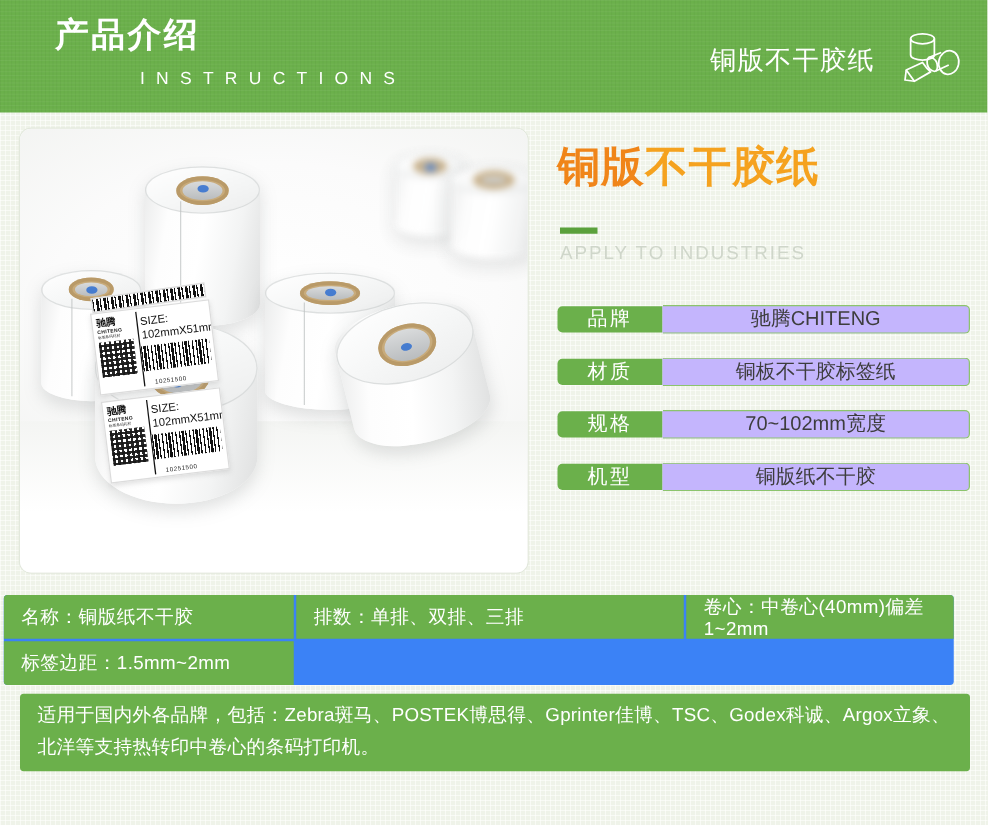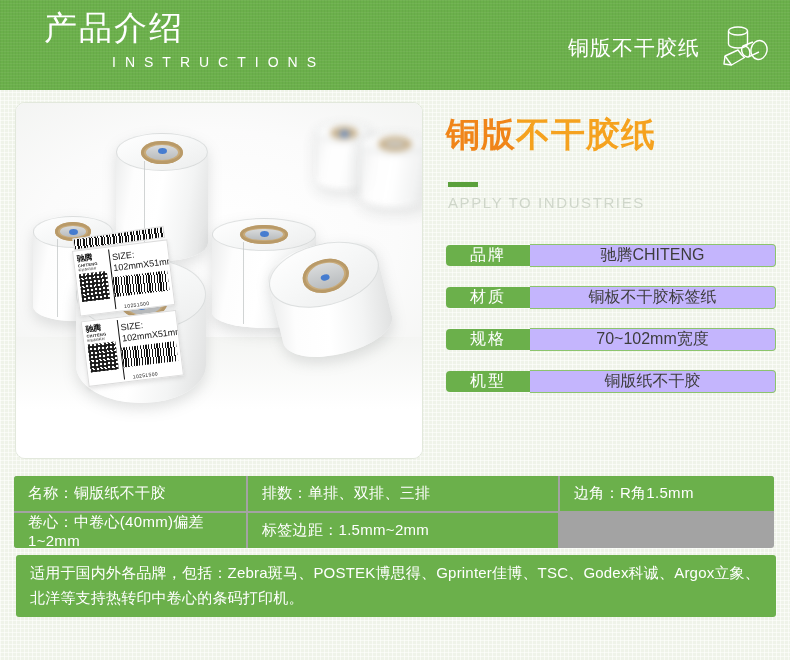--- a/index.html
+++ b/index.html
@@ -35,22 +35,22 @@
       linear-gradient(90deg, rgba(0,0,0,0.035) 1px, transparent 1px);
     background-size: 3px 3px, 3px 3px;
     overflow: hidden;
   }
   .header-left {
     position: absolute;
     left: 44px;
     top: 8px;
   }
   .header-title-cn {
-    font-size: 33px;
-    font-weight: normal;
+    font-size: 27px;
+    font-weight: bold;
     color: #ffffff;
     letter-spacing: 2px;
     line-height: 40px;
     margin: 0;
   }
   .header-title-en {
     font-size: 14px;
     color: #ffffff;
     letter-spacing: 9px;
     line-height: 20px;
@@ -347,24 +347,24 @@
     font-size: 16px;
     display: flex;
     align-items: center;
     justify-content: center;
     box-sizing: border-box;
   }
 
   
   .info-grid {
     position: absolute;
-    left: 14px;
+    left: 3px;
     top: 386px;
     width: 760px;
-    background: #a3a3a3;
+    background: #3b82f6;
     border-radius: 3px;
     overflow: hidden;
     display: grid;
     grid-template-columns: 232px 310px 218px;
     grid-auto-rows: 35px;
     gap: 2px;
   }
   .info-cell {
     background: #6bb04b;
     color: #ffffff;
@@ -542,21 +542,20 @@
         <div class="spec-row">
           <div class="spec-key">机型</div>
           <div class="spec-val">铜版纸不干胶</div>
         </div>
       </div>
     </div>
 
     <div class="info-grid">
       <div class="info-cell">名称：铜版纸不干胶</div>
       <div class="info-cell">排数：单排、双排、三排</div>
-      <div class="info-cell">边角：R角1.5mm</div>
       <div class="info-cell">卷心：中卷心(40mm)偏差1~2mm</div>
       <div class="info-cell">标签边距：1.5mm~2mm</div>
     </div>
 
     <div class="note-box">适用于国内外各品牌，包括：Zebra斑马、POSTEK博思得、Gprinter佳博、TSC、Godex科诚、Argox立象、北洋等支持热转印中卷心的条码打印机。</div>
 
   </div>
 </div>
 
 </body></html>

